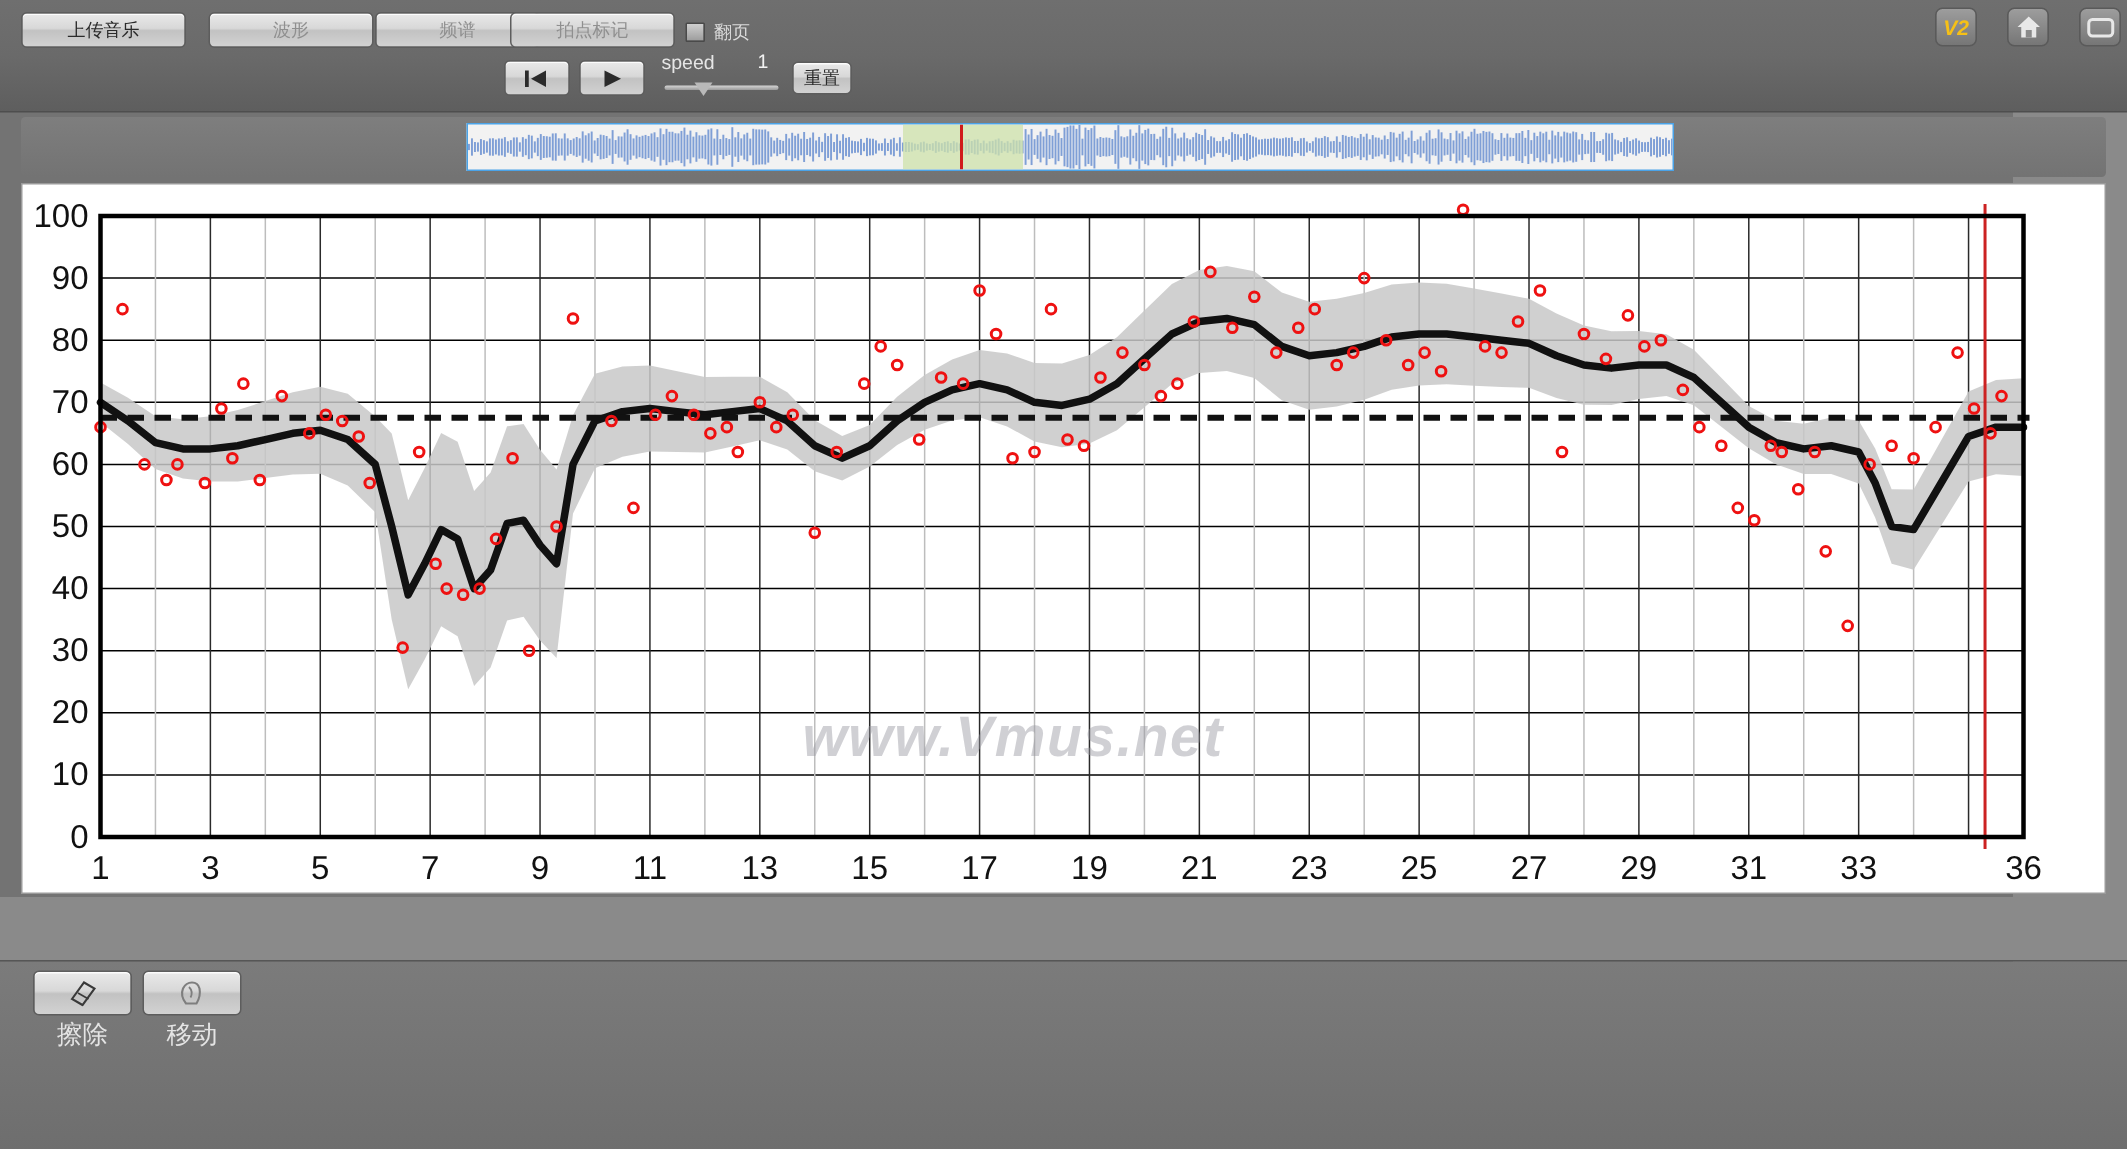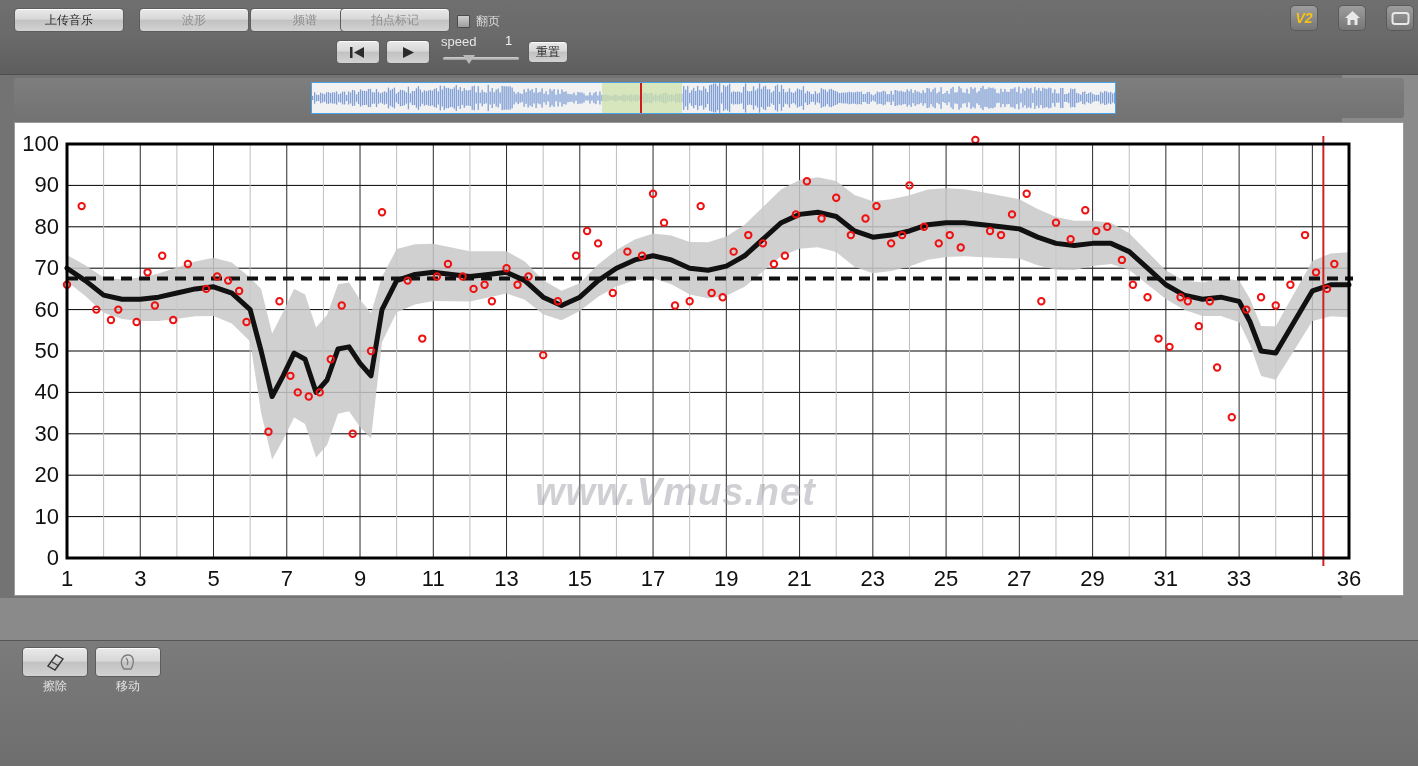--- a/index.html
+++ b/index.html
@@ -68,21 +68,21 @@
   .wm{position:absolute;left:520px;top:348px;font-size:38px;font-weight:bold;
       color:rgba(150,150,160,.45);font-style:italic;letter-spacing:1px;}
 
   
   .statusstrip{position:absolute;left:0;top:598px;width:1418px;height:42px;background:#8a8a8a;}
 
   
   .bottom{position:absolute;left:0;top:640px;width:1418px;height:126px;
      background:linear-gradient(to bottom,#7b7b7b,#6e6e6e);border-top:1px solid #565656;}
   .toolbtn{position:absolute;width:66px;height:30px;top:6px;}
-  .toolcap{position:absolute;color:#e4e4e4;font-size:12px;top:37px;text-align:center;width:66px;}
+  .toolcap{position:absolute;color:#e4e4e4;font-size:17px;top:37px;text-align:center;width:66px;}
 </style>
 </head>
 <body>
 
 <div class="app">
 
   <div class="topbar">
     <div class="btn tb1" id="b-upload">上传音乐</div>
     <div class="btn tb1 dim" id="b-wave">波形</div>
     <div class="btn tb1 dim" id="b-spec">频谱</div>

